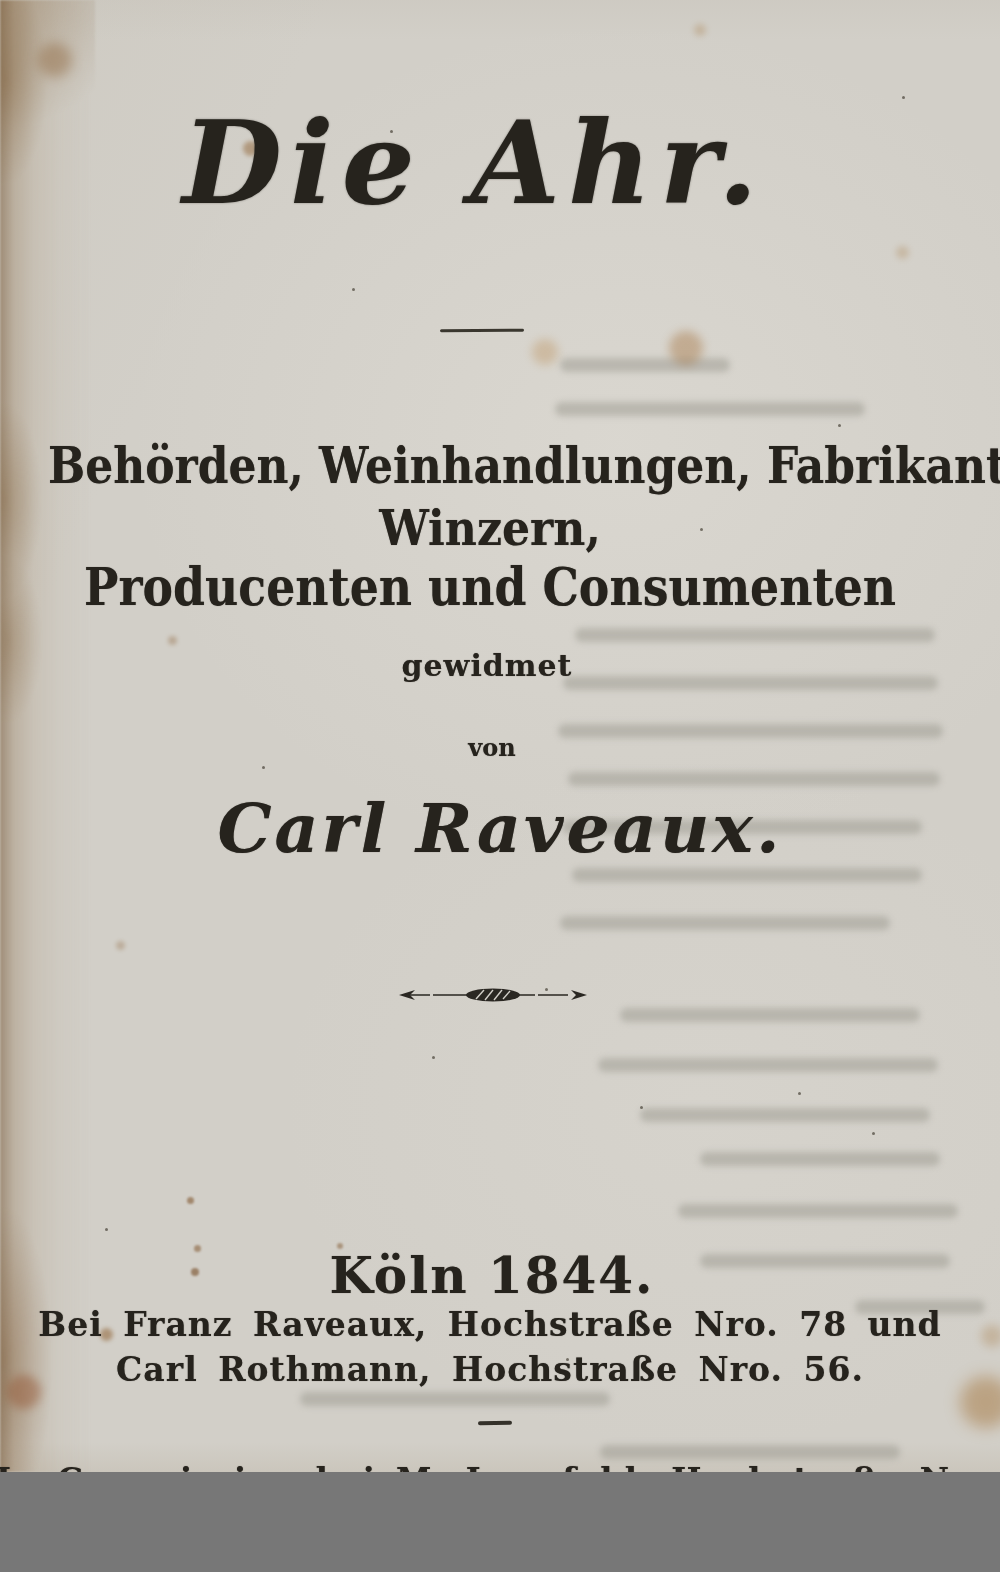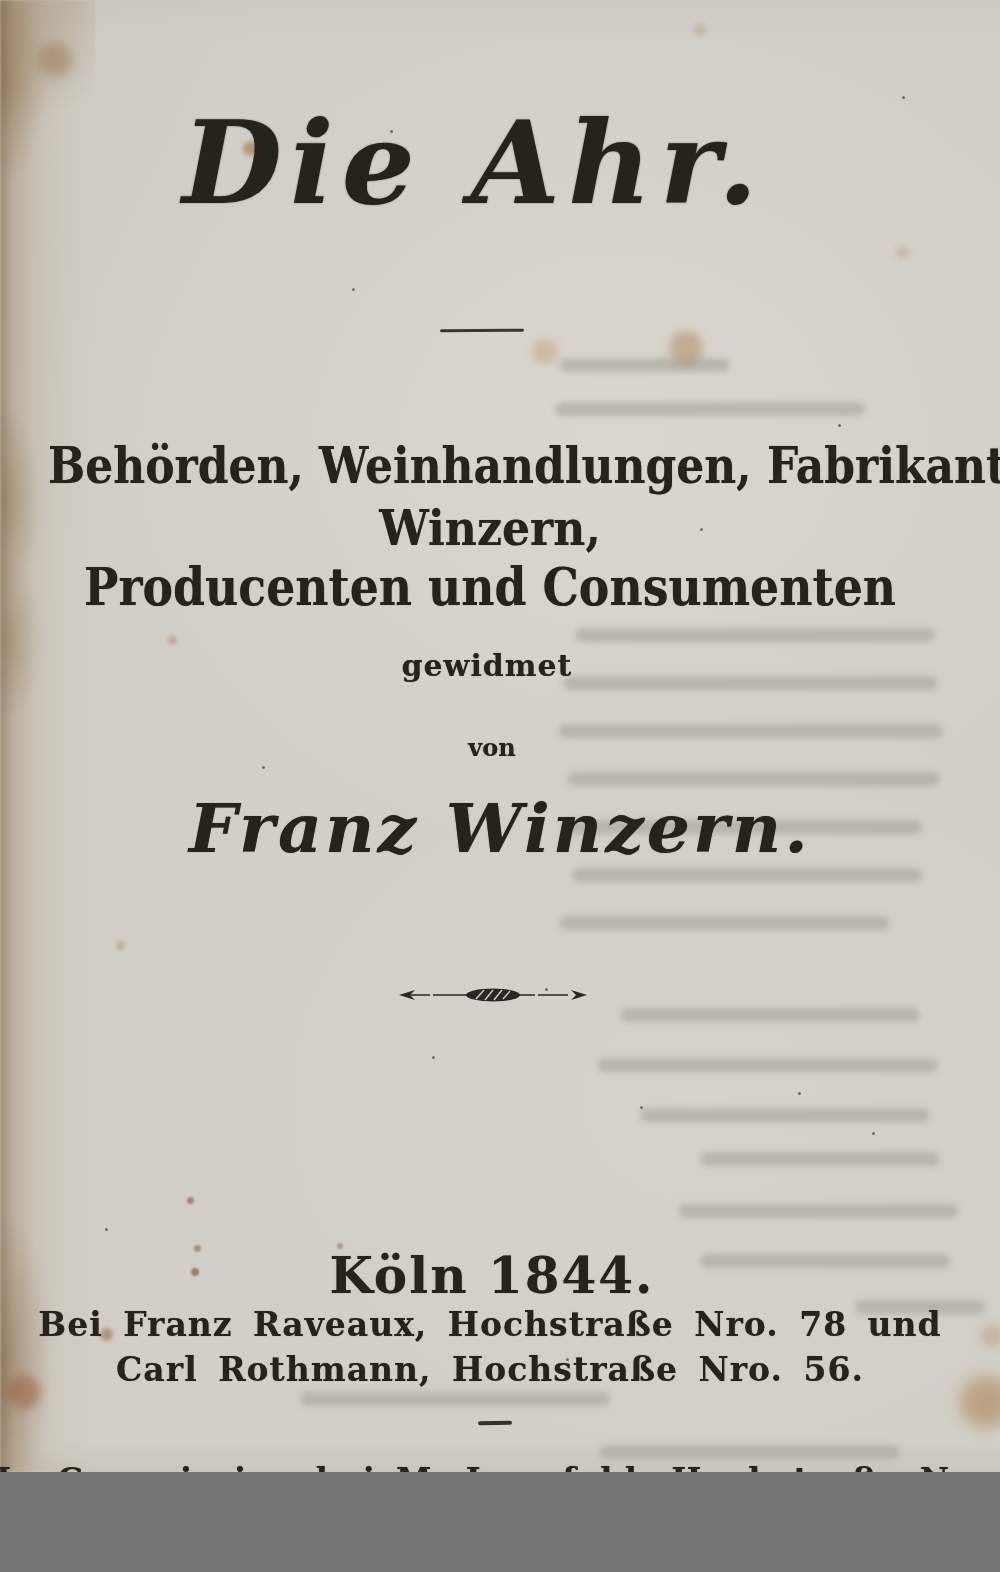--- a/index.html
+++ b/index.html
@@ -122,21 +122,21 @@
   <div class="txt title ink">Die Ahr.</div>
 
   <div class="rule-small"></div>
 
   <div class="txt ded1 ink">Behörden, Weinhandlungen, Fabrikanten,</div>
   <div class="txt ded2 ink">Winzern,</div>
   <div class="txt ded3 ink">Producenten und Consumenten</div>
 
   <div class="txt gewidmet ink">gewidmet</div>
   <div class="txt von ink">von</div>
-  <div class="txt author ink">Franz Winzern.</div>
+  <div class="txt author ink">Carl Raveaux.</div>
 
   <svg class="ornament" width="190" height="26" viewBox="0 0 190 26">
     <line x1="6" y1="13" x2="184" y2="13" stroke="#2a2722" stroke-width="1.6" stroke-dasharray="26 3 40 2 60 3 30"></line>
     <path d="M1 13 L17 8 L12 13 L17 18 Z" fill="#2a2722"></path>
     <path d="M189 13 L173 8 L178 13 L173 18 Z" fill="#2a2722"></path>
     <ellipse cx="95" cy="13" rx="27" ry="6.5" fill="#2a2722"></ellipse>
     <line x1="78" y1="17" x2="86" y2="8" stroke="#d2cfc8" stroke-width="1.4"></line>
     <line x1="87" y1="18" x2="95" y2="8" stroke="#d2cfc8" stroke-width="1.4"></line>
     <line x1="96" y1="18" x2="104" y2="8" stroke="#d2cfc8" stroke-width="1.4"></line>
     <line x1="105" y1="17" x2="112" y2="9" stroke="#d2cfc8" stroke-width="1.4"></line>

